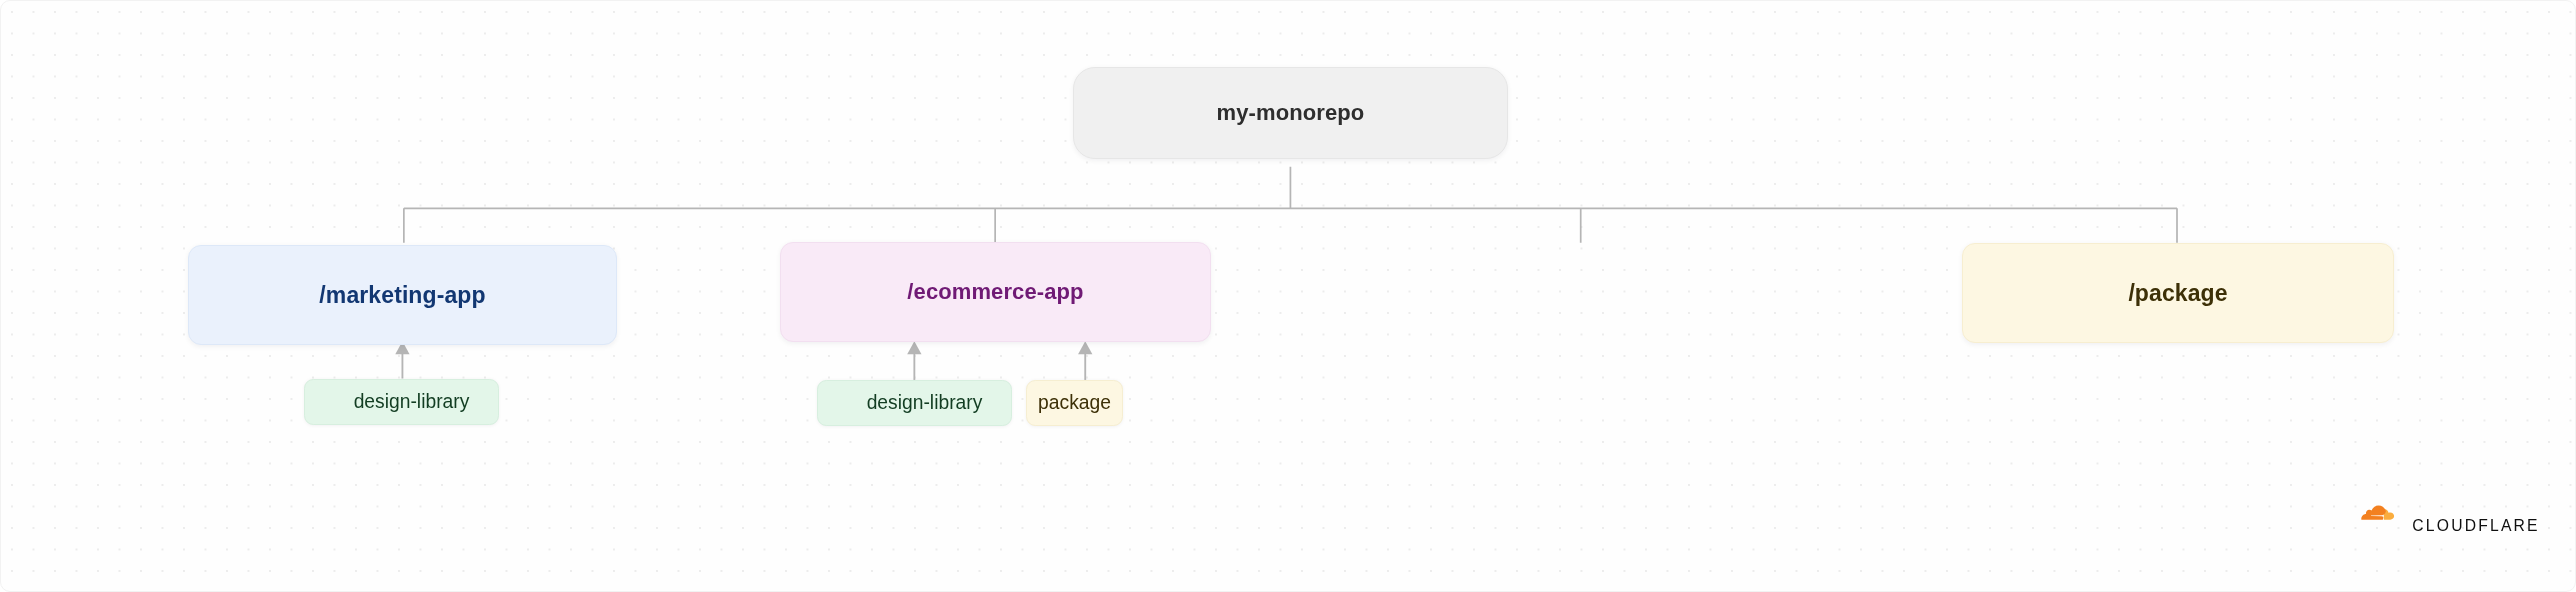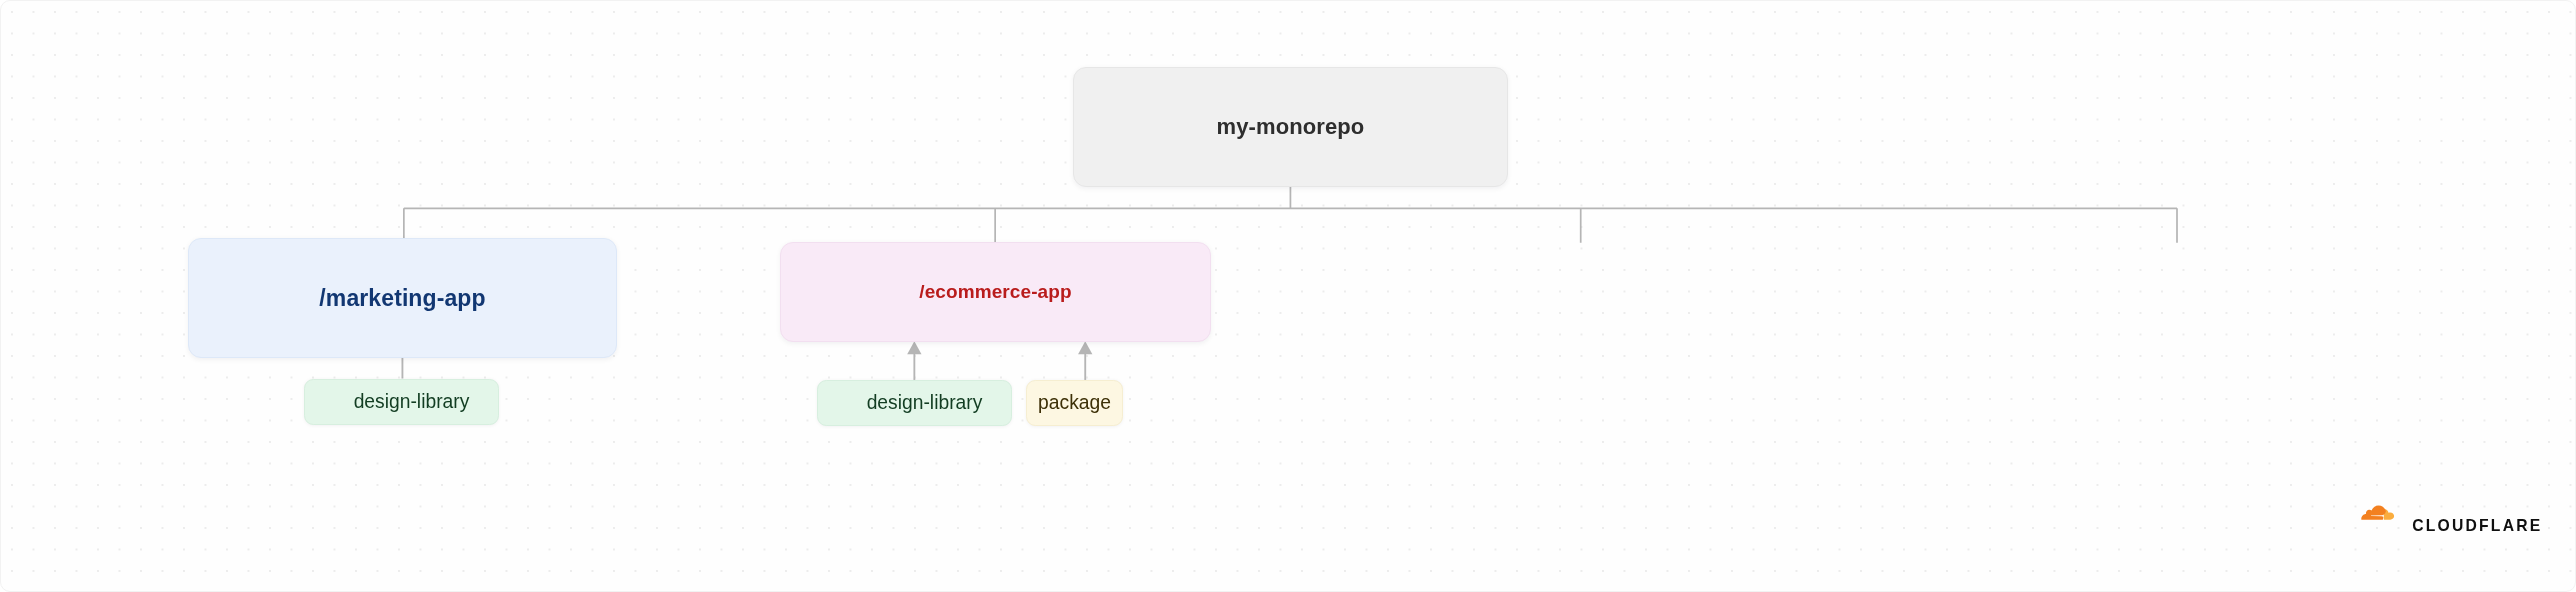--- a/index.html
+++ b/index.html
@@ -46,54 +46,54 @@
   .node-label {
     font-weight: bold;
     letter-spacing: 0.1px;
     white-space: nowrap;
   }
 
   .node-root {
     left: 1072px;
     top: 66px;
     width: 435px;
-    height: 120px;
+    height: 92px;
     background: #f0f0f0;
     border: 1.1px solid #e6e6e6;
-    border-radius: 13px;
+    border-radius: 22px;
   }
   .node-root .node-label {
     color: #2e2e2e;
     font-size: 22px;
   }
 
   .node-marketing {
     left: 187px;
-    top: 237px;
+    top: 244px;
     width: 429px;
-    height: 120px;
+    height: 100px;
     background: #eaf1fc;
     border: 1.1px solid #dde8f8;
   }
   .node-marketing .node-label {
     color: #123772;
     font-size: 23px;
   }
 
   .node-ecommerce {
     left: 779px;
     top: 241px;
     width: 431px;
     height: 100px;
     background: #f9eaf7;
     border: 1.1px solid #f2dff0;
   }
   .node-ecommerce .node-label {
-    color: #b91c1c;
-    font-size: 19px;
+    color: #701a75;
+    font-size: 22px;
   }
 
   .node-design {
     left: 1365px;
     top: 242px;
     width: 429px;
     height: 100px;
     background: #e3f6e9;
     border: 1.1px solid #d5efdd;
   }
@@ -160,21 +160,21 @@
   .cf-logo {
     position: absolute;
     left: 2356px;
     top: 491px;
     display: flex;
     align-items: center;
     gap: 9.3px;
   }
   .cf-wordmark {
     font-size: 15.7px;
-    font-weight: bold;
+    font-weight: normal;
     letter-spacing: 2.2px;
     color: #0f0f0f;
     margin-top: 25px;
   }
 </style>
 </head>
 <body>
 
 <div class="canvas">
 
@@ -205,20 +205,23 @@
 
   <div class="node node-marketing">
     <span class="node-label">/marketing-app</span>
   </div>
 
   <div class="node node-ecommerce">
     <span class="node-label">/ecommerce-app</span>
   </div>
 
 
+  <div class="node node-package">
+    <span class="node-label">/package</span>
+  </div>
 
   <div class="dep-tag dep-green dep-marketing-design">design-library</div>
 
   <div class="dep-tag dep-green dep-ecom-design">design-library</div>
 
   <div class="dep-tag dep-yellow dep-ecom-package">package</div>
 
   <div class="cf-logo">
     <span>
       <svg width="46" height="24" viewBox="0 0 64 34">

